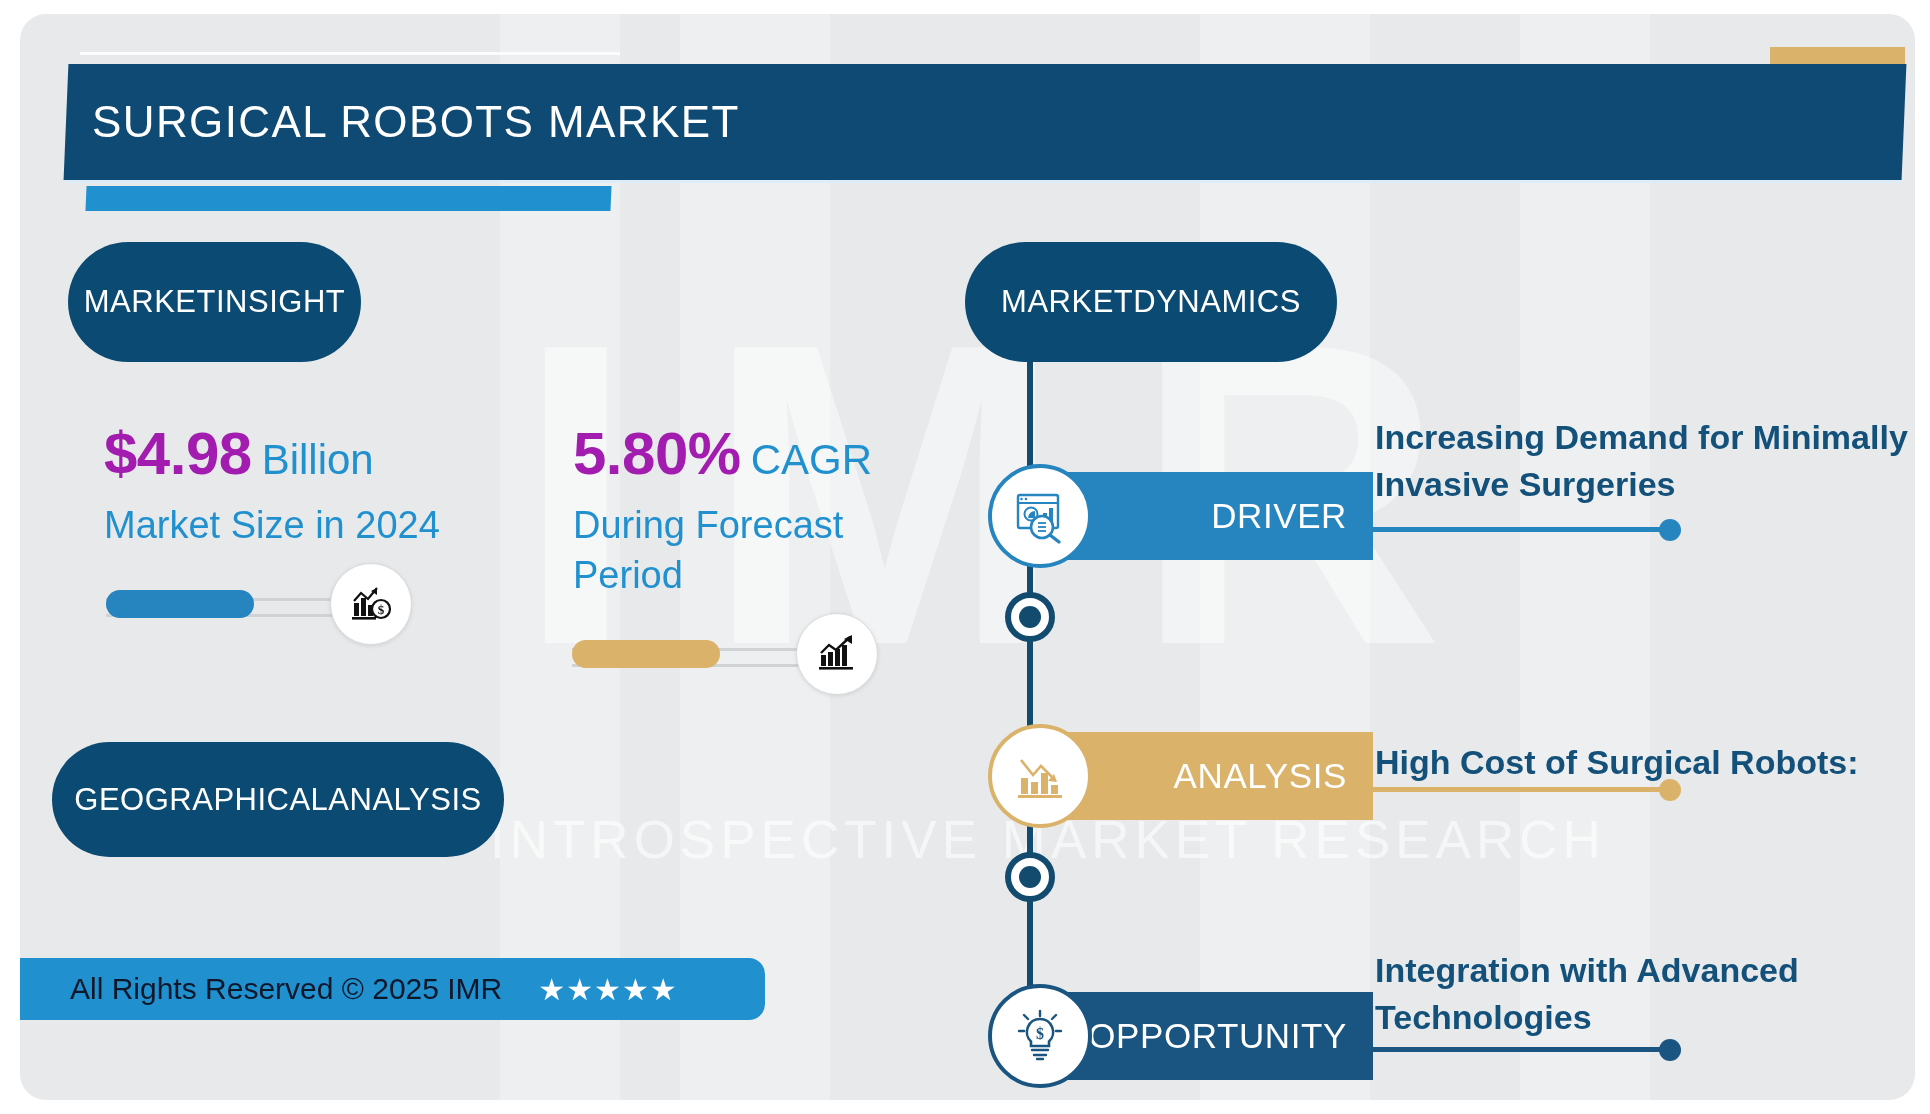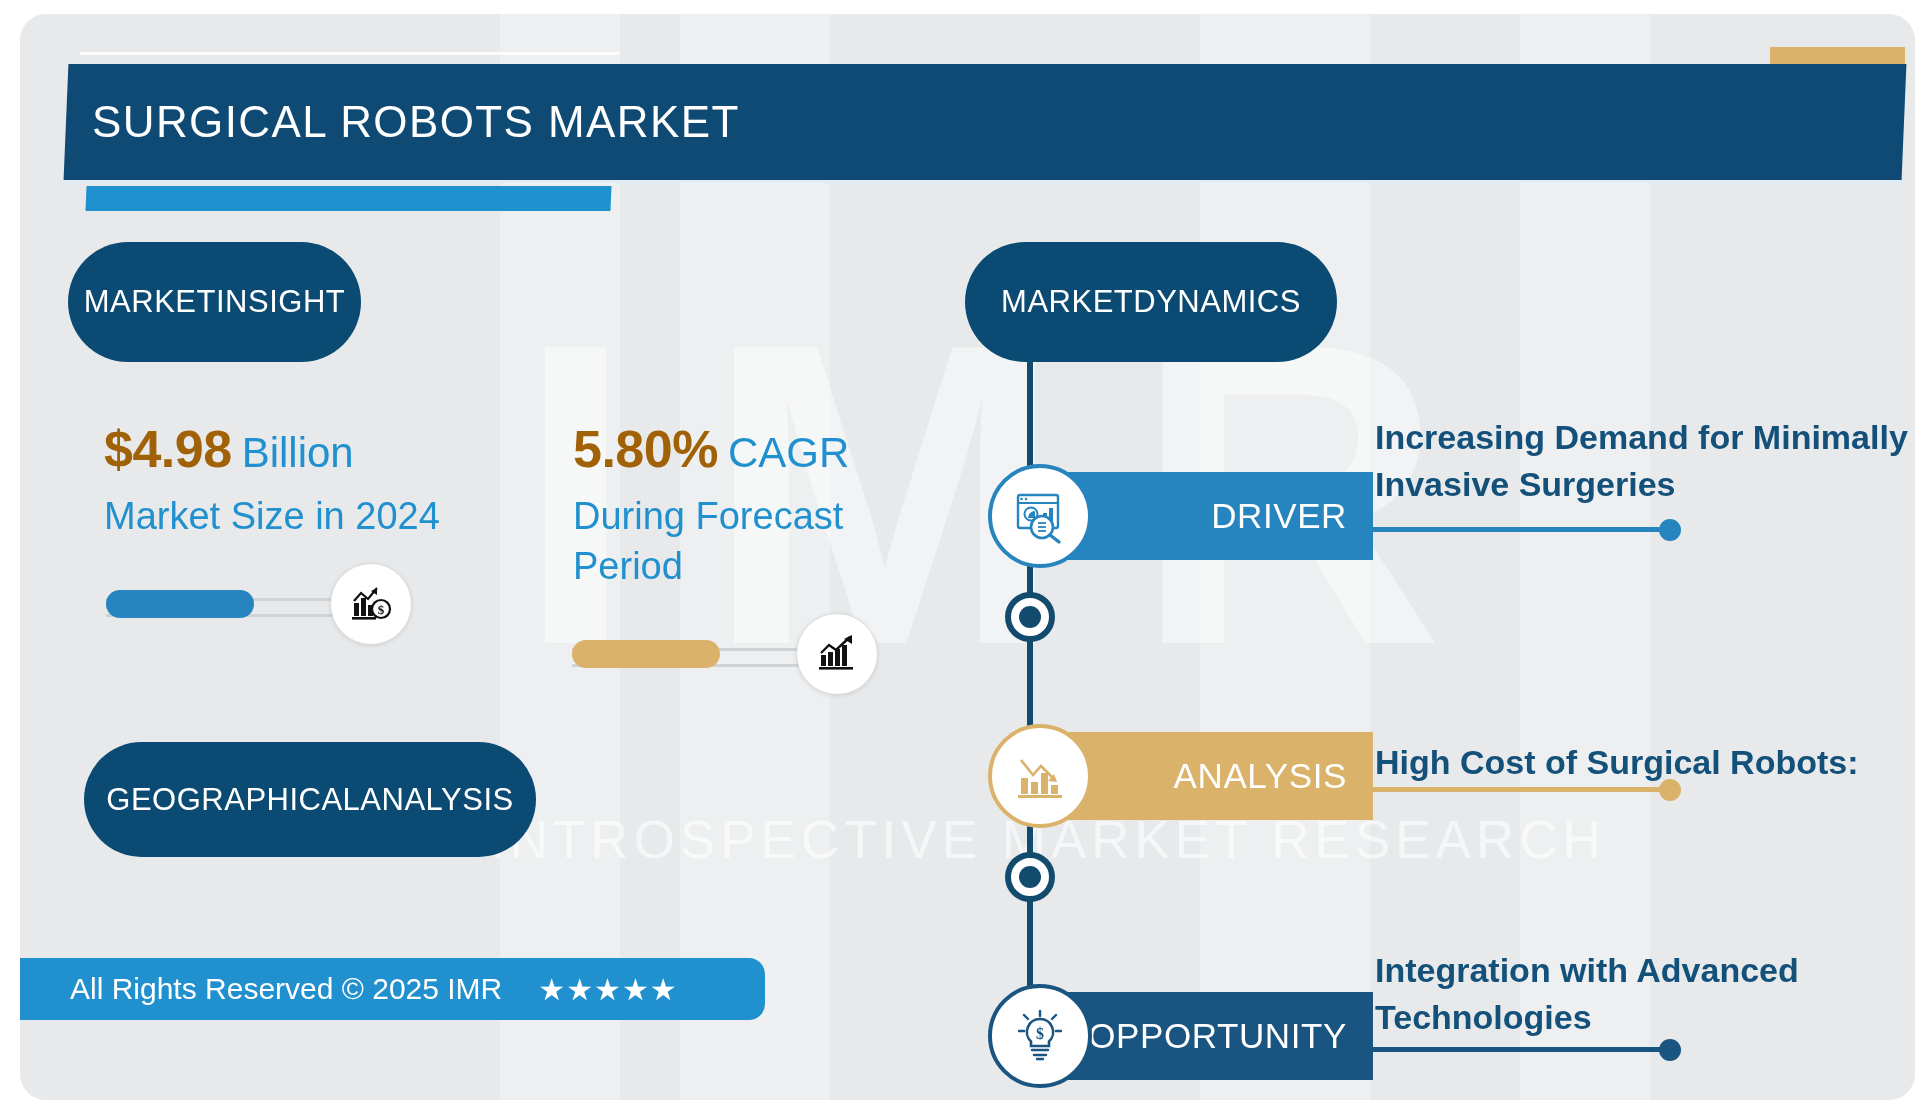--- a/index.html
+++ b/index.html
@@ -141,33 +141,33 @@
     flex-direction: row;
     justify-content: center;
     align-items: center;
     text-align: center;
     font-size: 31px;
     line-height: 1.28;
     letter-spacing: 0.5px;
     padding: 0 20px;
   }
   #pill-market-insight { left: 48px;  top: 228px; width: 293px; height: 120px; }
-  #pill-geo           { left: 64px;  top: 728px; width: 452px; height: 115px; }
+  #pill-geo           { left: 32px;  top: 728px; width: 452px; height: 115px; }
   #pill-dynamics      { left: 945px; top: 228px; width: 372px; height: 120px; }
 
   
   .stat { position: absolute; }
   #stat-size { left: 84px;  top: 405px; width: 430px; }
   #stat-cagr { left: 553px; top: 405px; width: 420px; }
 
   .stat-line1 { white-space: nowrap; }
   .stat-val {
-    font-size: 52px;
+    font-size: 60px;
     font-weight: 700;
-    color: #a16207;
+    color: #a21caf;
     letter-spacing: -0.5px;
   }
   .stat-unit {
     font-size: 42px;
     font-weight: 400;
     color: #2190cf;
     margin-left: 10px;
   }
   .stat-sub {
     margin-top: 12px;
@@ -223,21 +223,21 @@
     width: 755px;
     height: 62px;
     background: #2190cf;
     border-top-right-radius: 16px;
     border-bottom-right-radius: 16px;
     display: flex;
     align-items: center;
     padding-left: 60px;
   }
   .footer-text {
-    color: #ffffff;
+    color: #0f172a;
     font-size: 30px;
     white-space: nowrap;
   }
   .footer-stars {
     margin-left: 36px;
     color: #ffffff;
     font-size: 30px;
     letter-spacing: 1px;
     white-space: nowrap;
   }

